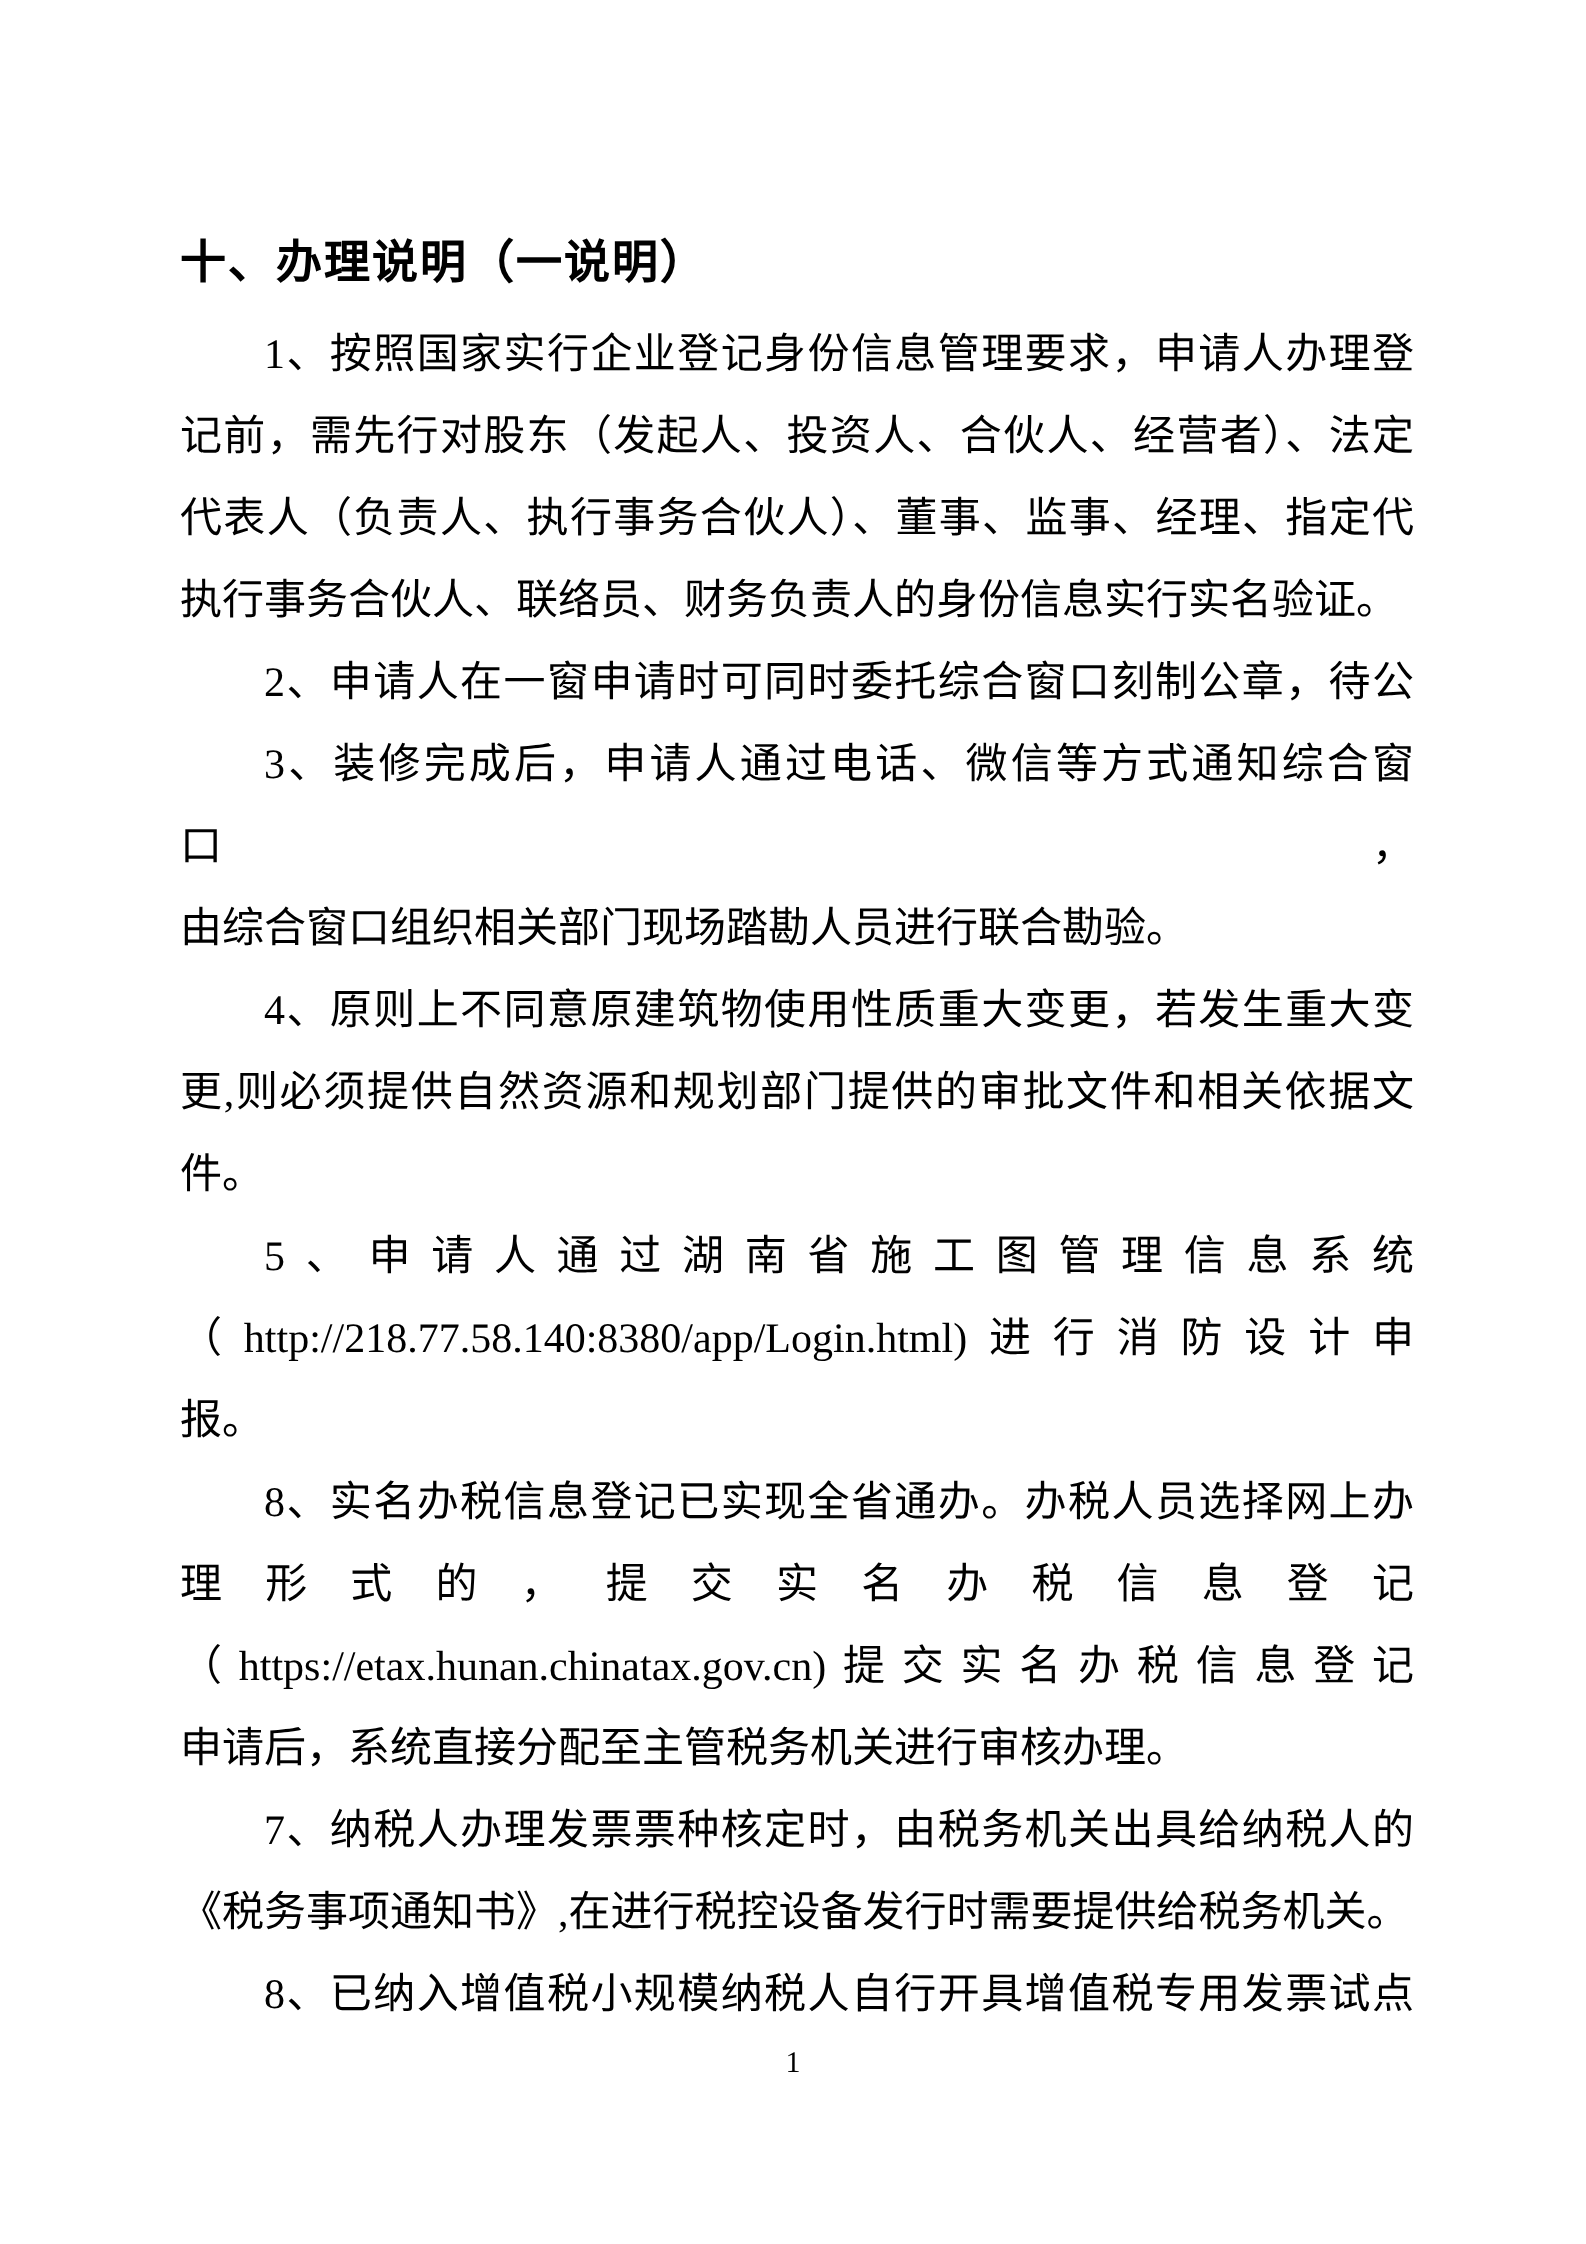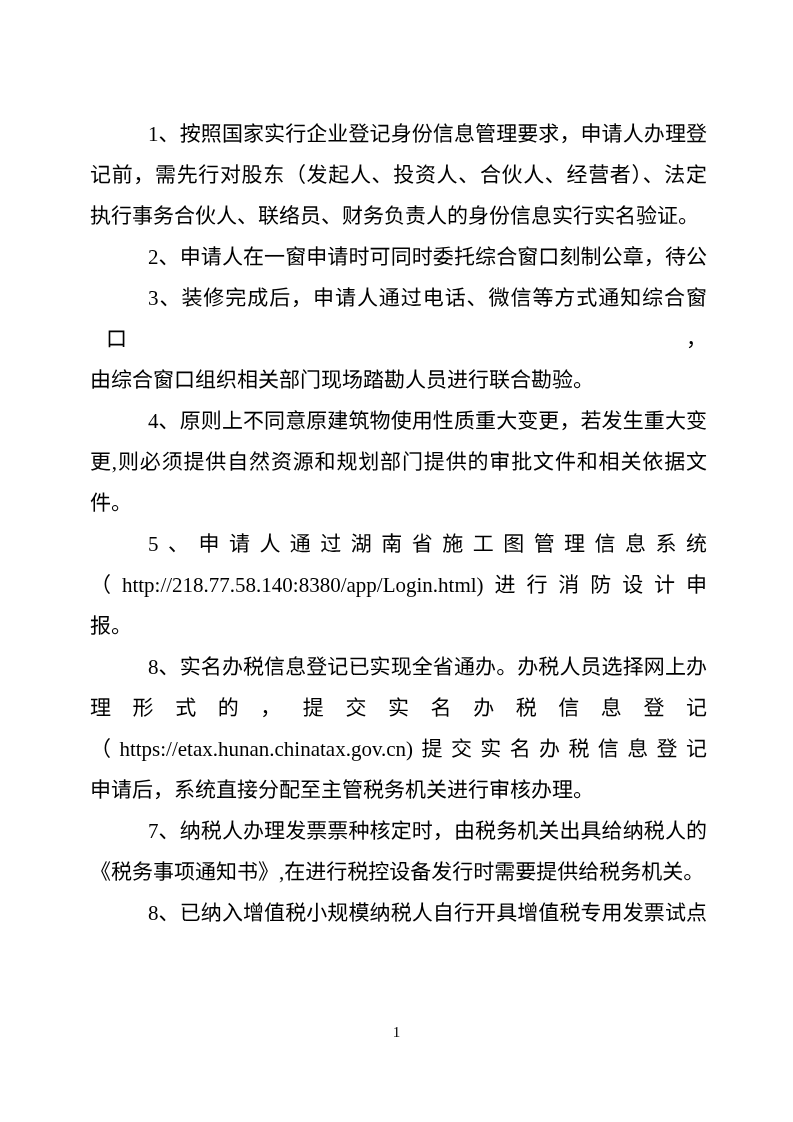--- a/index.html
+++ b/index.html
@@ -38,43 +38,44 @@
     color: #000000;
   }
   .line.just {
     white-space: normal;
     text-align: justify;
     text-align-last: justify;
     text-justify: inter-character;
   }
   .line.indent {
     text-indent: 2em;
-    margin-left: 16px;
   }
   .page-footer {
     position: absolute;
     left: 0;
     top: 1022px;
     width: 100%;
     text-align: center;
     font-size: 15px;
     line-height: 20px;
     font-family: "Liberation Serif", "DejaVu Serif", serif;
     color: #000000;
   }
 </style>
 </head>
 <body>
 
 <div class="page">
 
+  <h1 class="doc-title">十、办理说明（一说明）</h1>
 
   <div class="para">
     <div class="line just indent">1、按照国家实行企业登记身份信息管理要求，申请人办理登</div>
     <div class="line just">记前，需先行对股东（发起人、投资人、合伙人、经营者）、法定</div>
+    <div class="line just">代表人（负责人、执行事务合伙人）、董事、监事、经理、指定代</div>
     <div class="line">执行事务合伙人、联络员、财务负责人的身份信息实行实名验证。</div>
   </div>
 
   <div class="para">
     <div class="line just indent">2、申请人在一窗申请时可同时委托综合窗口刻制公章，待公</div>
   </div>
 
   <div class="para">
     <div class="line just indent">3、装修完成后，申请人通过电话、微信等方式通知综合窗口，</div>
     <div class="line">由综合窗口组织相关部门现场踏勘人员进行联合勘验。</div>

